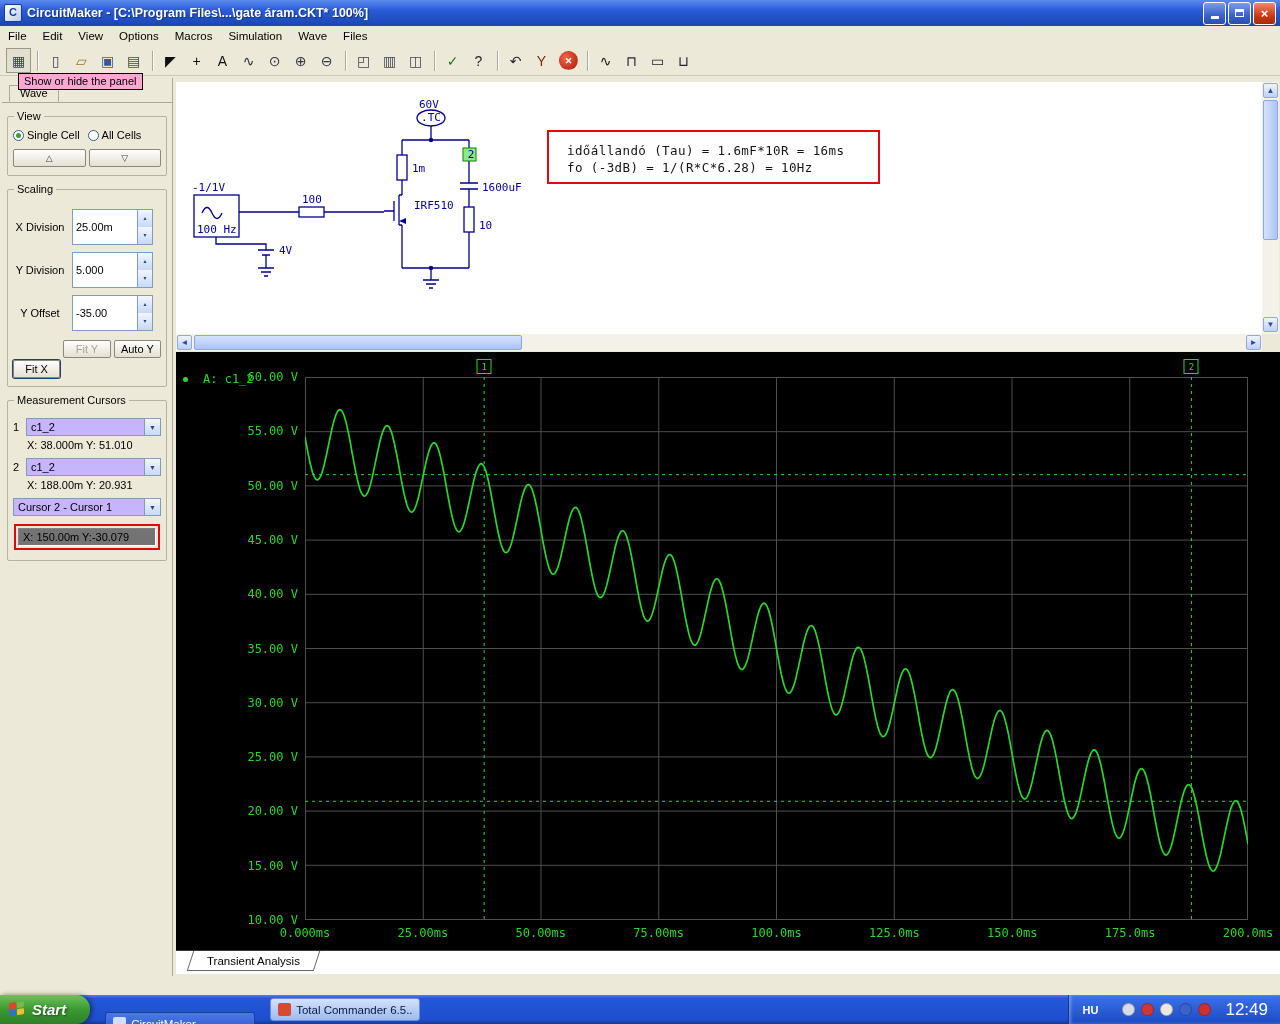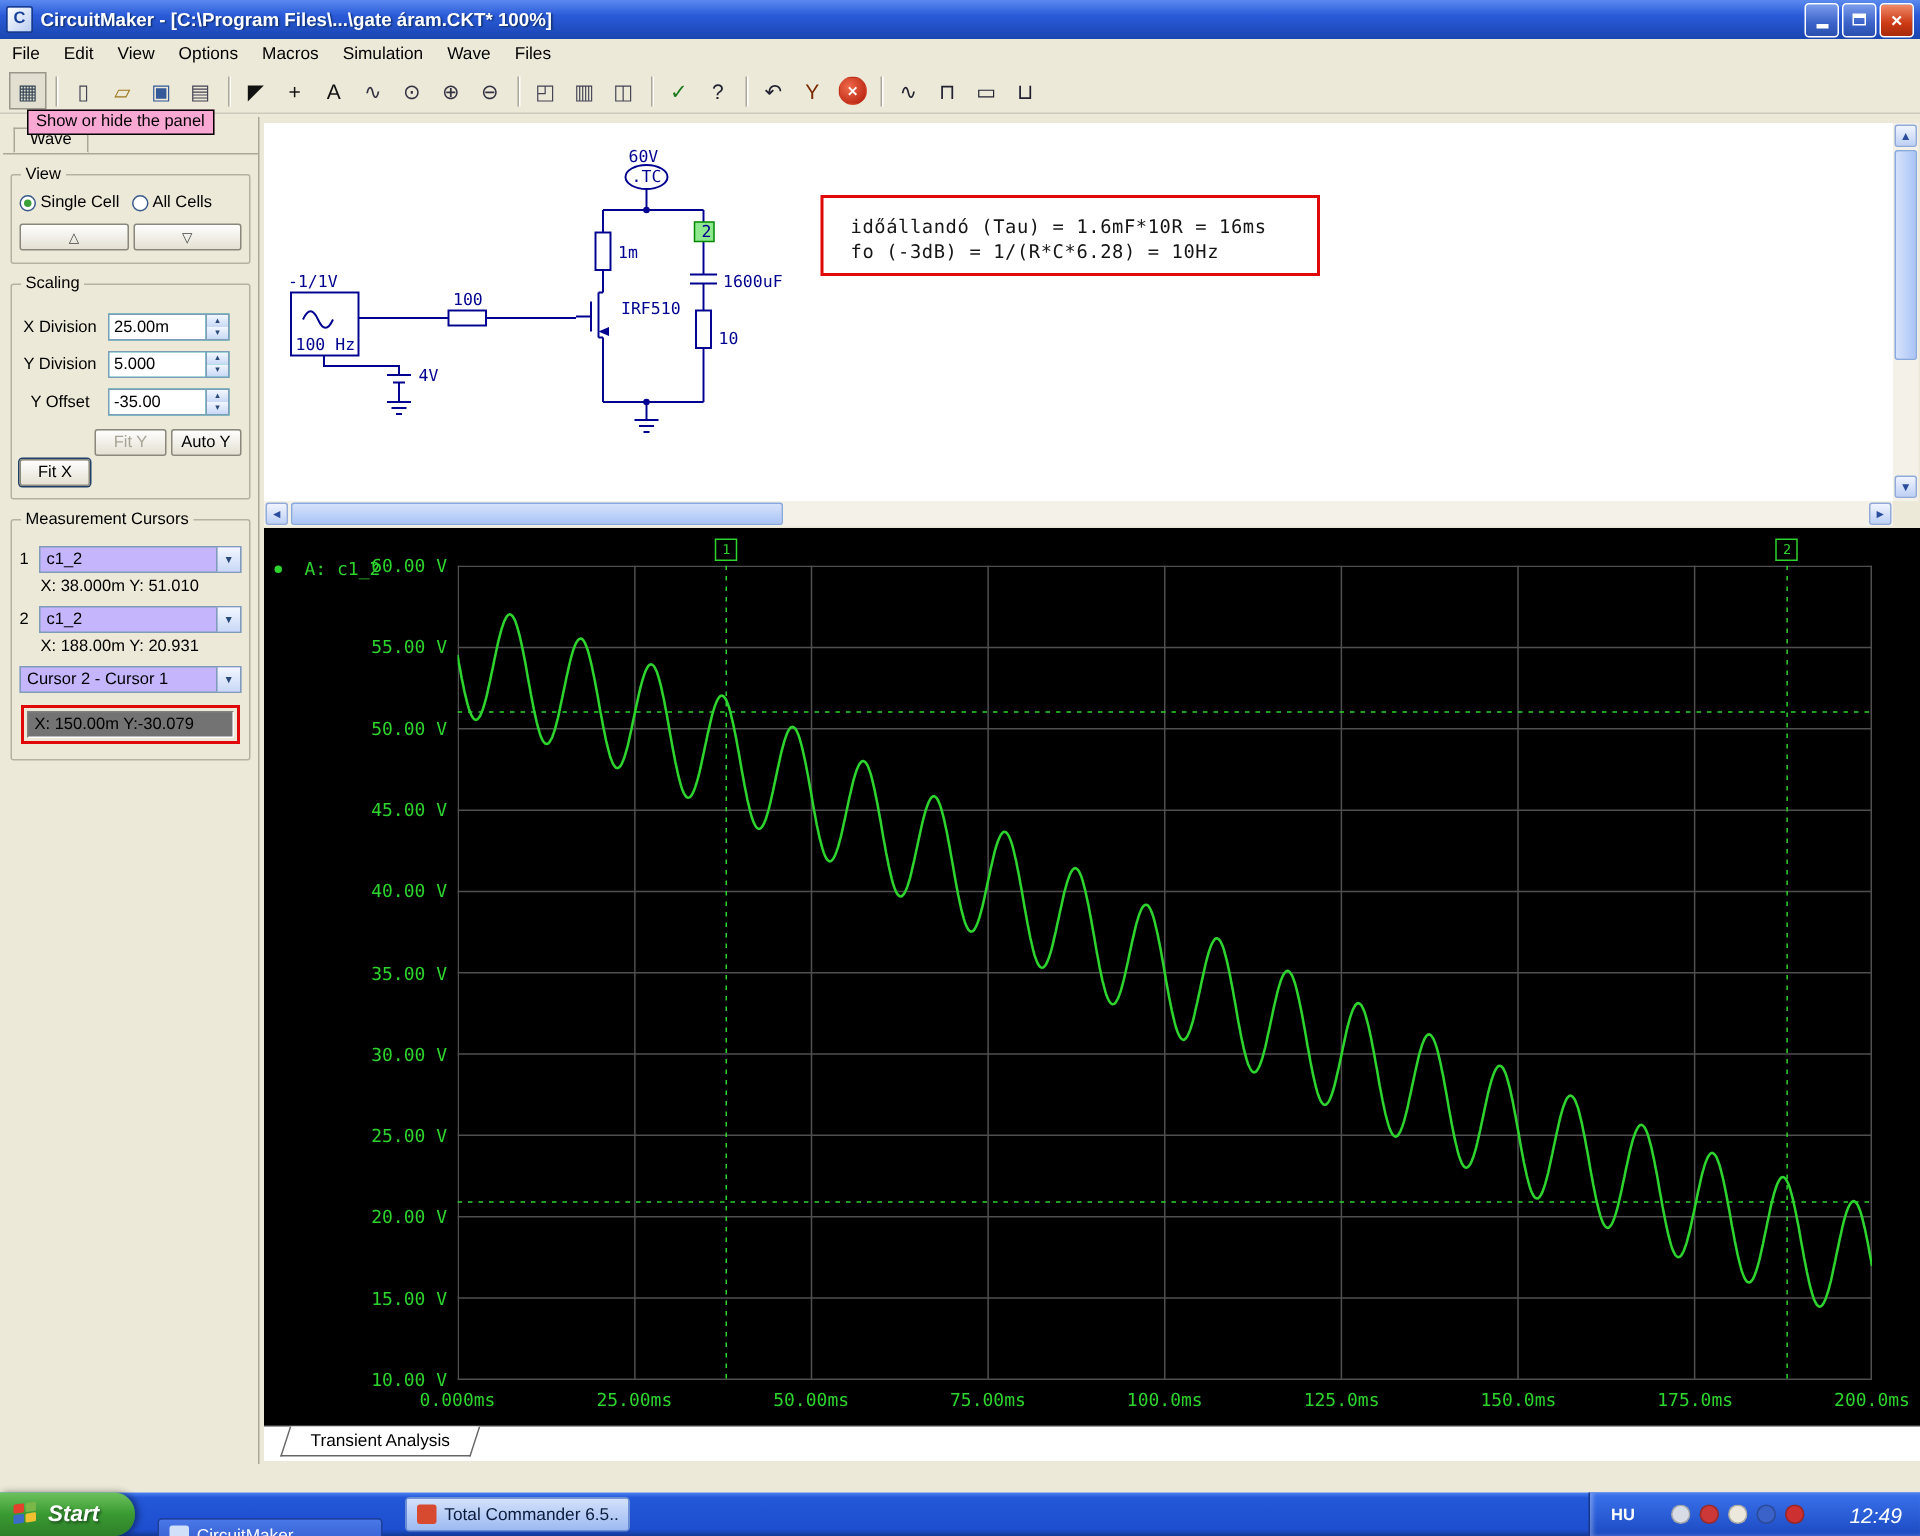--- a/index.html
+++ b/index.html
@@ -34,21 +34,21 @@
   .group-label{position:absolute;top:-7px;left:6px;background:#ece9d8;padding:0 3px;}
   .radio-row{display:flex;gap:8px;align-items:center;}
   .radio{display:flex;align-items:center;gap:3px;}
   .rb{width:11px;height:11px;border:1px solid #365a8c;border-radius:50%;background:#fff;box-sizing:border-box;position:relative;}
   .rb.checked::after{content:"";position:absolute;left:2px;top:2px;width:5px;height:5px;border-radius:50%;background:#3aa03a;}
   .updown-row{display:flex;gap:3px;margin-top:8px;}
   .xpbtn{font-family:"Liberation Sans",sans-serif;font-size:11px;height:18px;background:linear-gradient(#fefefe,#e4e0d2);border:1px solid #8a887c;border-radius:2px;flex:1;padding:0;}
   .xpbtn.tri{font-size:9px;color:#444;}
   .field-row{display:flex;align-items:center;margin:7px 0;}
   .field-label{width:54px;text-align:center;padding-right:5px;}
-  .spin-wrap{display:flex;height:18px;border:1px solid #7f9db9;background:#14b8a6;box-sizing:border-box;}
+  .spin-wrap{display:flex;height:36px;border:1px solid #7f9db9;background:#1d4ed8;box-sizing:border-box;}
   input.val{width:58px;border:none;outline:none;font-family:"Liberation Sans",sans-serif;font-size:11px;padding:1px 3px;}
   .spinner{display:flex;flex-direction:column;width:14px;border-left:1px solid #7f9db9;}
   .spin{flex:1;border:none;padding:0;font-size:6px;line-height:5px;color:#2a4a7a;background:linear-gradient(#f2f7ff,#c8d8f6);}
   .btn-row{display:flex;gap:3px;margin-top:9px;}
   .fitx{box-shadow:0 0 0 1px #20406a;margin-top:20px;}
   .fity{color:#a8a496;}
   .cursor-row{display:flex;align-items:center;gap:5px;margin:5px 0 3px;}
   .cursor-num{width:8px;}
   .combo{flex:1;display:flex;height:18px;border:1px solid #7f9db9;background:#c4b5fd;align-items:stretch;box-sizing:border-box;}
   .combo-val{flex:1;padding:2px 4px;white-space:nowrap;overflow:hidden;}
@@ -94,21 +94,21 @@
   .task-buttons{display:flex;align-items:center;}
   .task-btn{height:23px;margin-left:15px;width:150px;display:flex;align-items:center;gap:5px;padding:0 7px;border-radius:3px;font-size:11.5px;box-sizing:border-box;}
   .task-dark{background:linear-gradient(#4a78e8,#2c56c8);border:1px solid #1d3f9a;color:#fff;margin-top:28px;}
   .task-light{background:linear-gradient(#d4e1fb,#9cbaf2);border:1px solid #6a8ed0;color:#0a1a3a;}
   .task-icon{width:13px;height:13px;border-radius:2px;flex:0 0 auto;}
   .task-label{white-space:nowrap;overflow:hidden;}
   .tray{margin-left:auto;height:29px;display:flex;align-items:center;gap:8px;padding:0 12px 0 14px;background:linear-gradient(180deg,#3a72ec,#1c4ac2);border-left:1px solid #16368a;box-shadow:inset 2px 0 3px rgba(255,255,255,.3);}
   .lang{color:#fff;font-weight:bold;font-size:11px;margin-right:16px;}
   .tray-icons{display:flex;align-items:center;gap:6px;}
   .tray-ico{width:13px;height:13px;border-radius:50%;display:inline-block;border:1px solid rgba(0,0,0,.25);box-sizing:border-box;}
-  .clock{color:#fff;font-size:14px;margin-left:22px;font-style:italic;}
+  .clock{color:#fff;font-size:17px;margin-left:6px;}
 </style>
 </head>
 <body>
 
 <div id="app">
 
   <div class="titlebar">
     <div class="app-icon">C</div>
     <div class="title-text">CircuitMaker - [C:\Program Files\...\gate áram.CKT* 100%]</div>
     <div class="win-btns">

